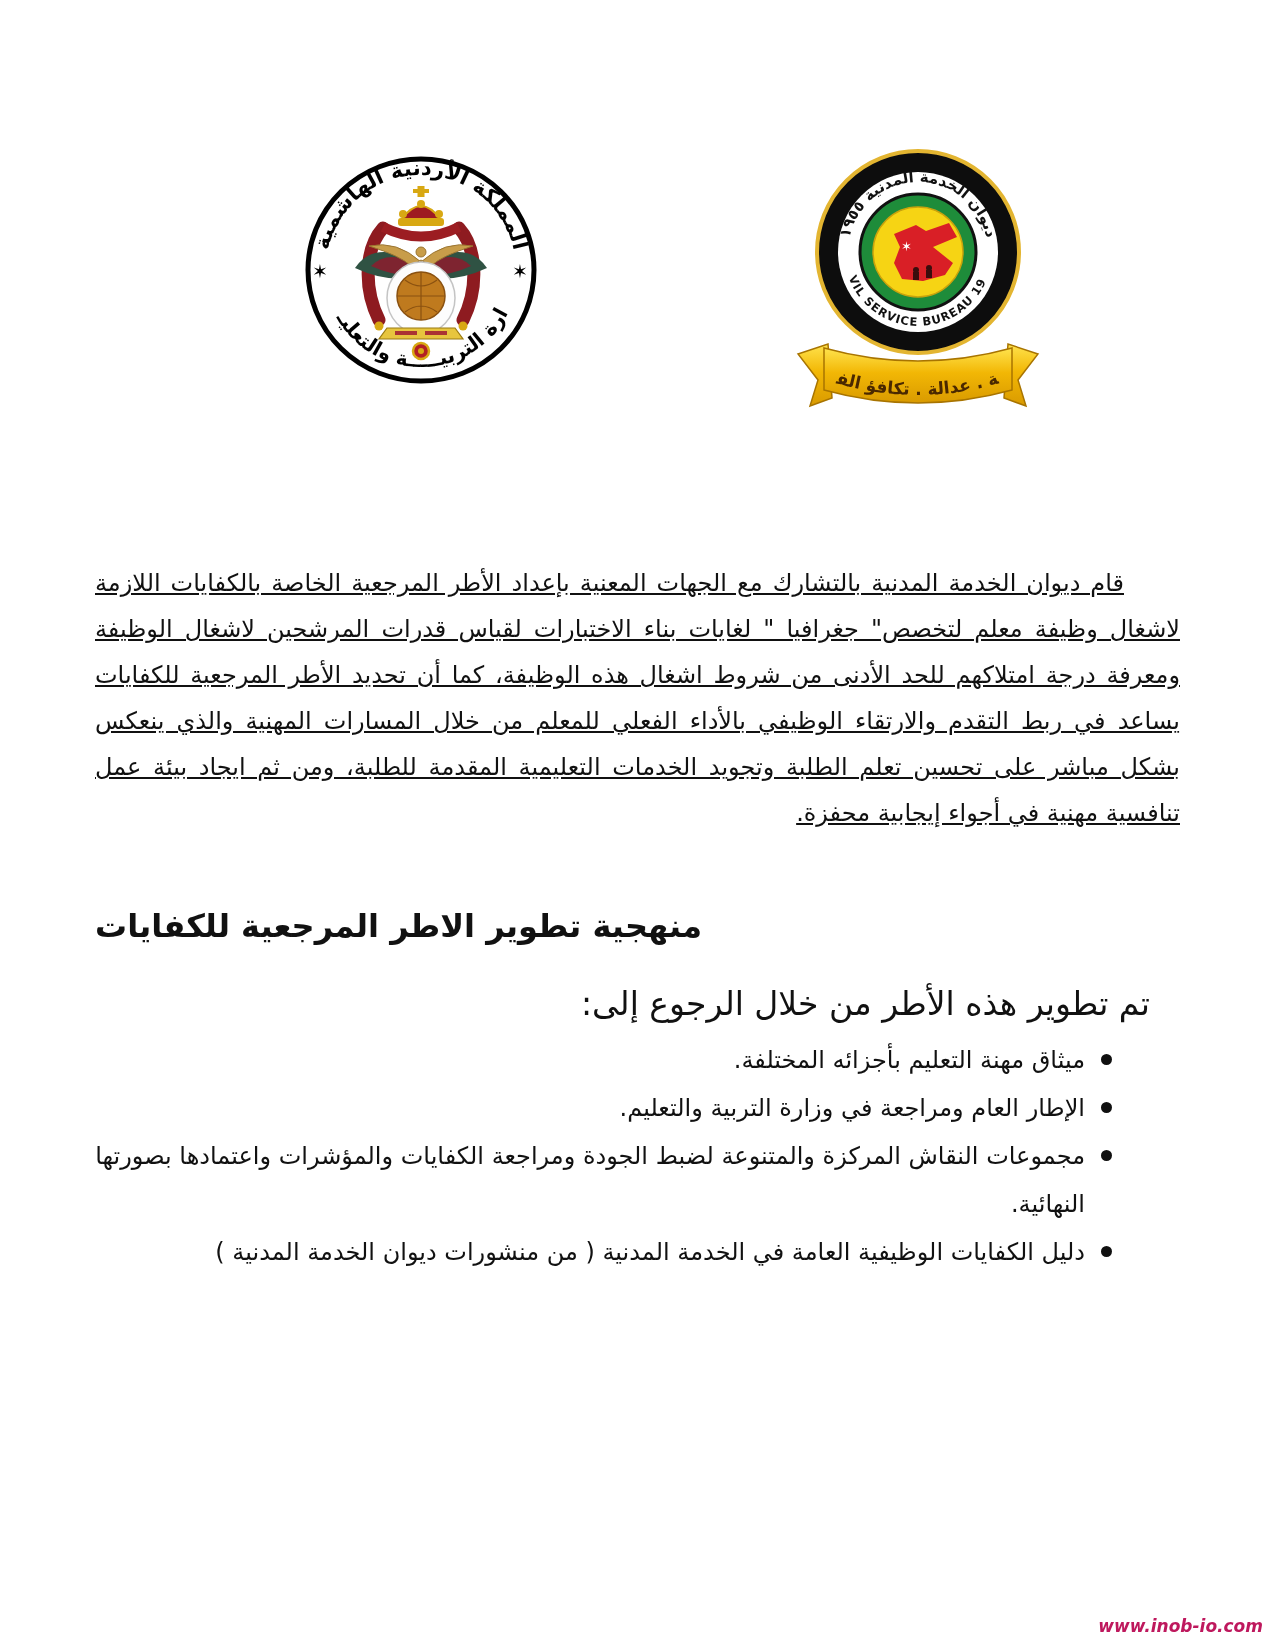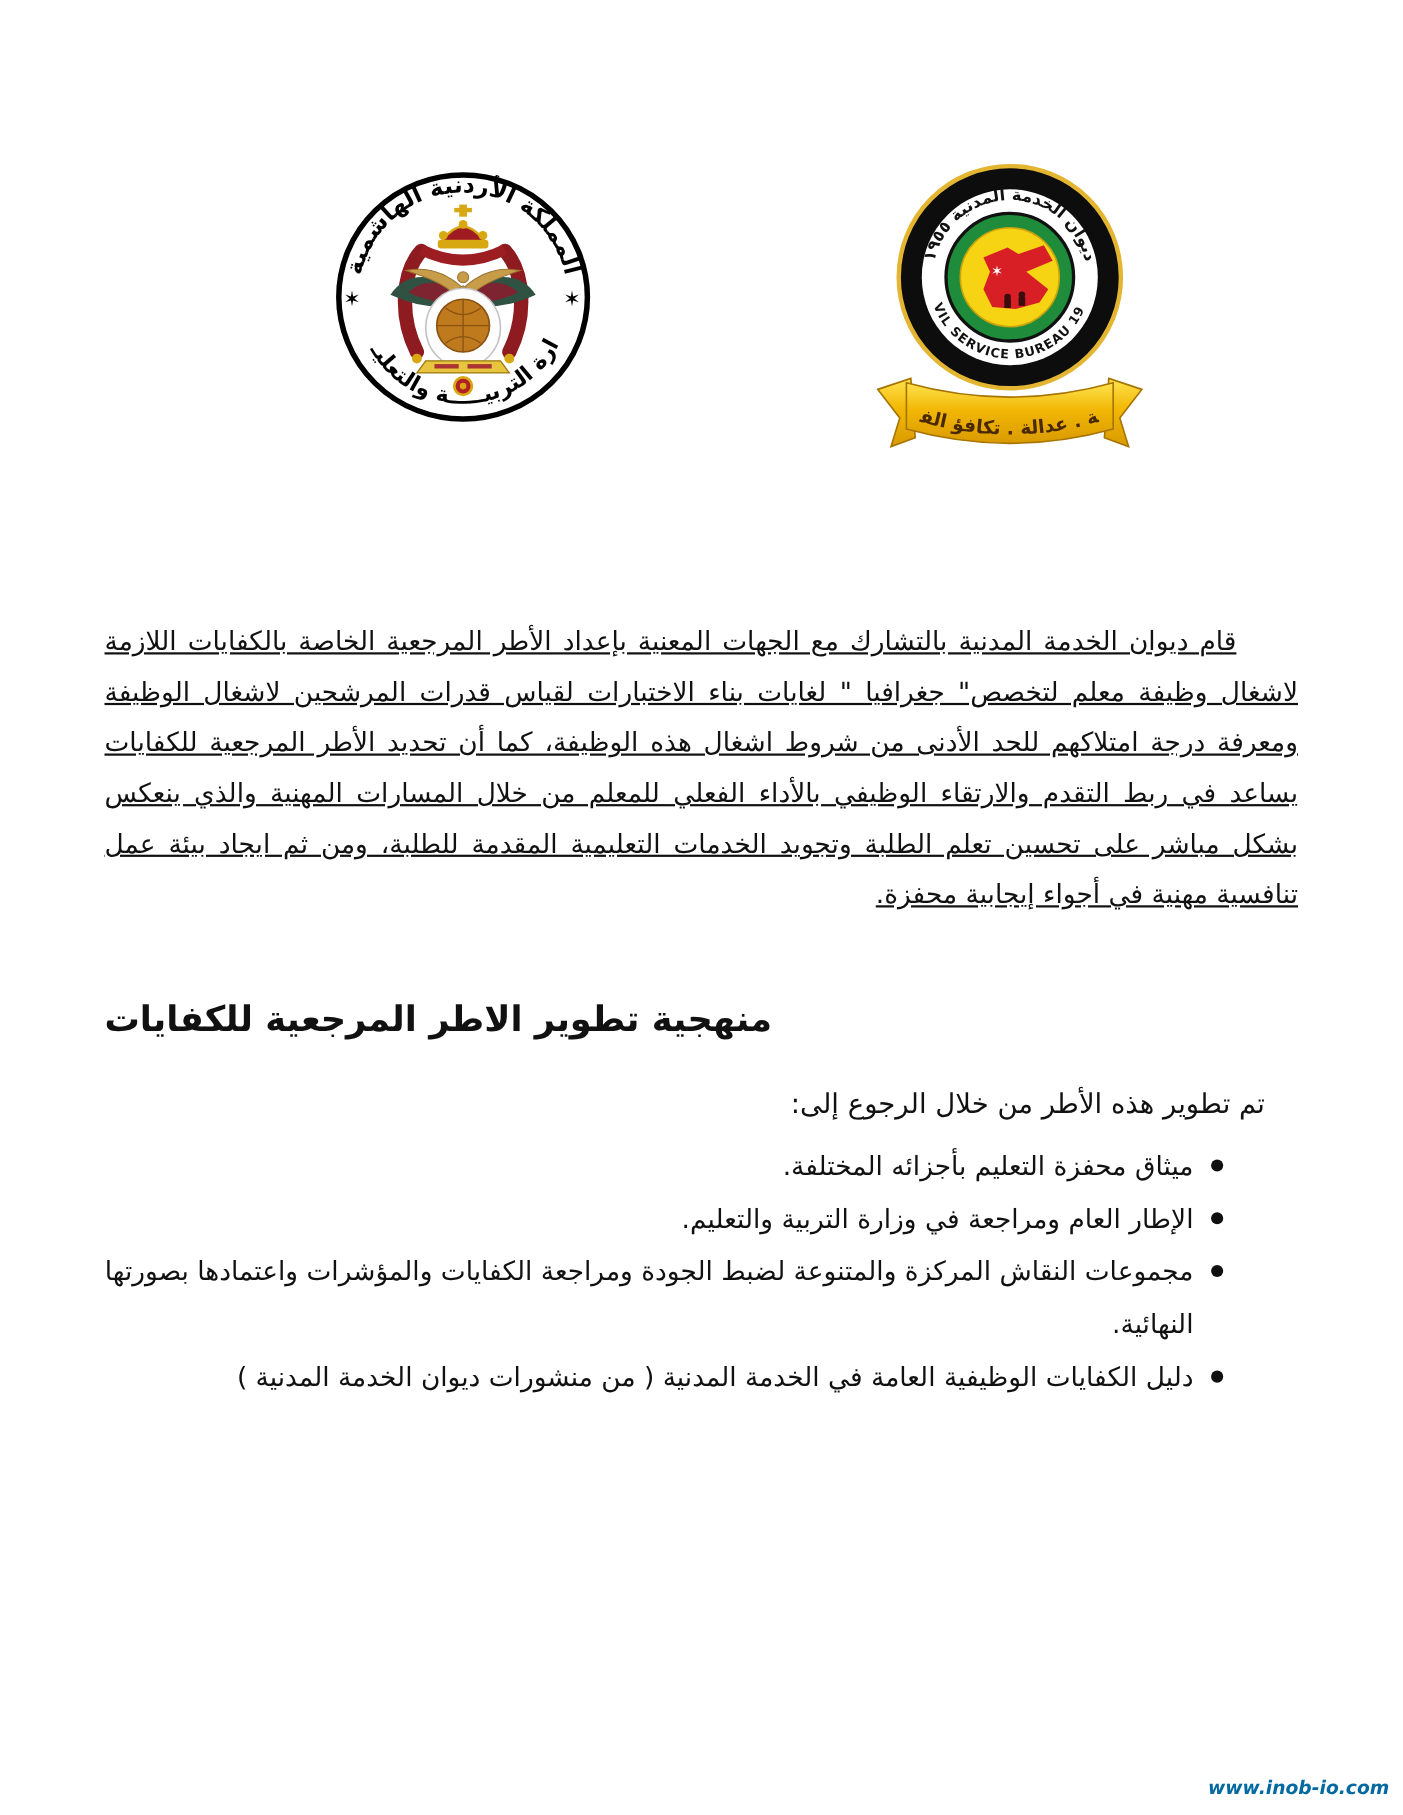--- a/index.html
+++ b/index.html
@@ -28,37 +28,37 @@
     text-decoration:underline;
   }
   .methodology-title{
     position:absolute;top:901px;left:95px;right:95px;
     margin:0;text-align:left;direction:rtl;
     font-size:32px;font-weight:bold;line-height:50px;
   }
   .methodology-lead{
     position:absolute;top:984px;right:125px;left:95px;margin:0;
     direction:rtl;text-align:right;
-    font-size:25px;line-height:40px;
+    font-size:33px;line-height:40px;
   }
   .references{
     position:absolute;top:1036px;right:190px;left:95px;
     margin:0;padding:0;list-style:none;
     direction:rtl;text-align:right;
     font-size:24px;line-height:48px;
   }
   .references li{position:relative;margin:0;padding:0;}
   .references li::before{
     content:"";position:absolute;right:-27px;top:18px;
     width:11px;height:11px;border-radius:50%;background:#101010;
   }
   .watermark{
     position:absolute;top:1616px;right:12px;
     font-size:17px;font-weight:bold;font-style:italic;
-    letter-spacing:0px;color:#0369a1;
+    letter-spacing:0px;color:#be185d;
   }
   .ring-text{font-family:"DejaVu Serif","DejaVu Sans",serif;}
 </style>
 </head>
 <body>
 
 <div class="page">
 
   <div class="logo logo-moe">
     <svg viewBox="0 0 234 232" width="234" height="232">
@@ -161,21 +161,21 @@
   </div>
 
 
   <p class="intro-para">قام ديوان الخدمة المدنية بالتشارك مع الجهات المعنية بإعداد الأطر المرجعية الخاصة بالكفايات اللازمة لاشغال وظيفة معلم لتخصص" جغرافيا " لغايات بناء الاختبارات لقياس قدرات المرشحين لاشغال الوظيفة ومعرفة درجة امتلاكهم للحد الأدنى من شروط اشغال هذه الوظيفة، كما أن تحديد الأطر المرجعية للكفايات يساعد في ربط التقدم والارتقاء الوظيفي بالأداء الفعلي للمعلم من خلال المسارات المهنية والذي ينعكس بشكل مباشر على تحسين تعلم الطلبة وتجويد الخدمات التعليمية المقدمة للطلبة، ومن ثم ايجاد بيئة عمل تنافسية مهنية في أجواء إيجابية محفزة.</p>
 
   <h2 class="methodology-title">منهجية تطوير الاطر المرجعية للكفايات</h2>
 
   <p class="methodology-lead">تم تطوير هذه الأطر من خلال الرجوع إلى:</p>
 
   <ul class="references">
-    <li>ميثاق محفزة التعليم بأجزائه المختلفة.</li>
+    <li>ميثاق مهنة التعليم بأجزائه المختلفة.</li>
     <li>الإطار العام ومراجعة في وزارة التربية والتعليم.</li>
     <li>مجموعات النقاش المركزة والمتنوعة لضبط الجودة ومراجعة الكفايات والمؤشرات واعتمادها بصورتها النهائية.</li>
     <li>دليل الكفايات الوظيفية العامة في الخدمة المدنية ( من منشورات ديوان الخدمة المدنية )</li>
   </ul>
 
   <div class="watermark">www.inob-io.com</div>
 
 </div>
 
 </body></html>

